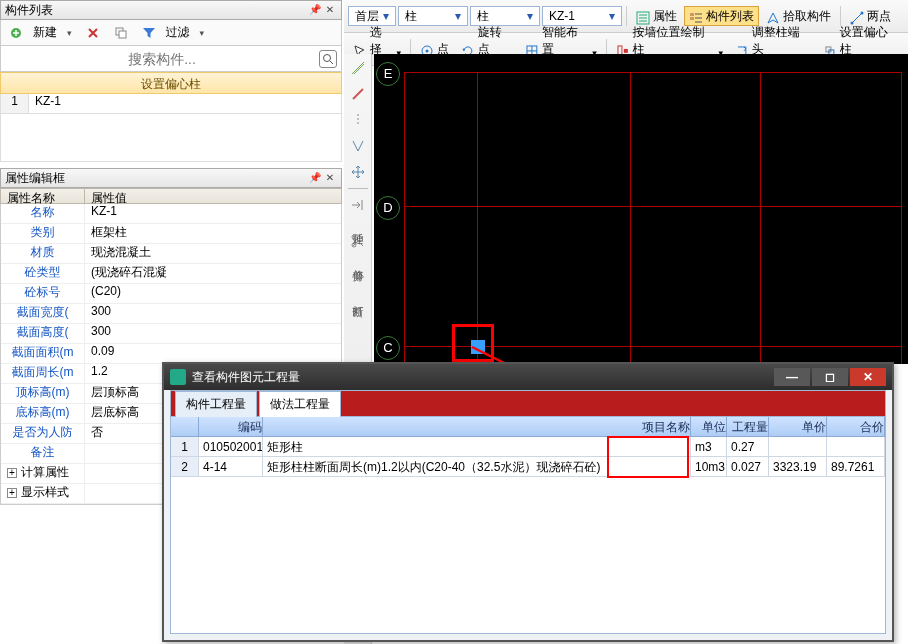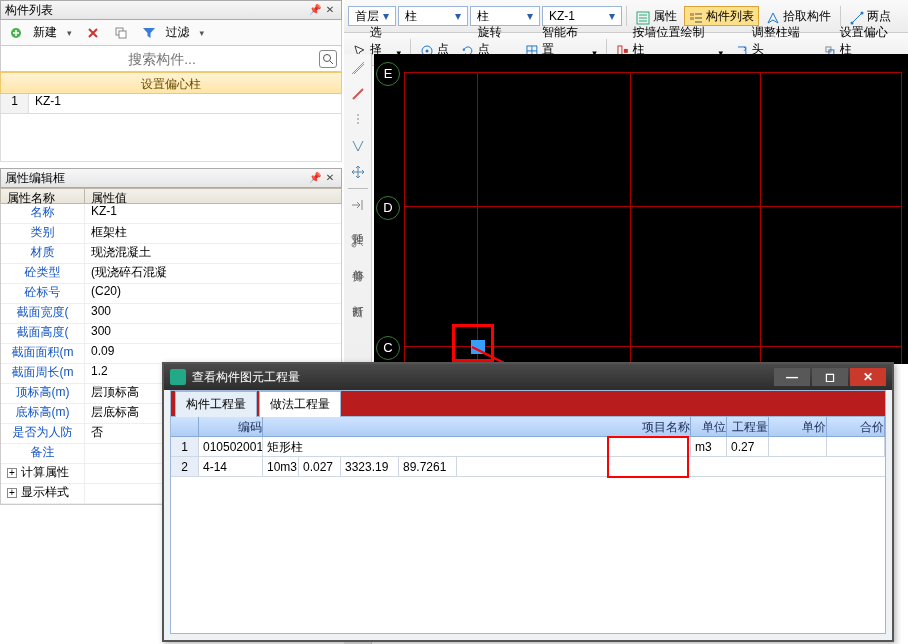--- a/index.html
+++ b/index.html
@@ -440,20 +440,21 @@
           <div class="c w-code">010502001</div>
           <div class="c w-name">矩形柱</div>
           <div class="c w-unit">m3</div>
           <div class="c w-qty">0.27</div>
           <div class="c w-price"></div>
           <div class="c w-total"></div>
         </div>
         <div class="tr">
           <div class="c num">2</div>
           <div class="c w-code">4-14</div>
+          <div class="c w-name">矩形柱柱断面周长(m)1.2以内(C20-40（32.5水泥）现浇碎石砼)</div>
           <div class="c w-unit">10m3</div>
           <div class="c w-qty">0.027</div>
           <div class="c w-price">3323.19</div>
           <div class="c w-total">89.7261</div>
         </div>
       </div>
     <div class="redbox" style="left:436px;top:45px;width:82px;height:42px;border-width:2px;"></div>
   </div>
 </div>
 

